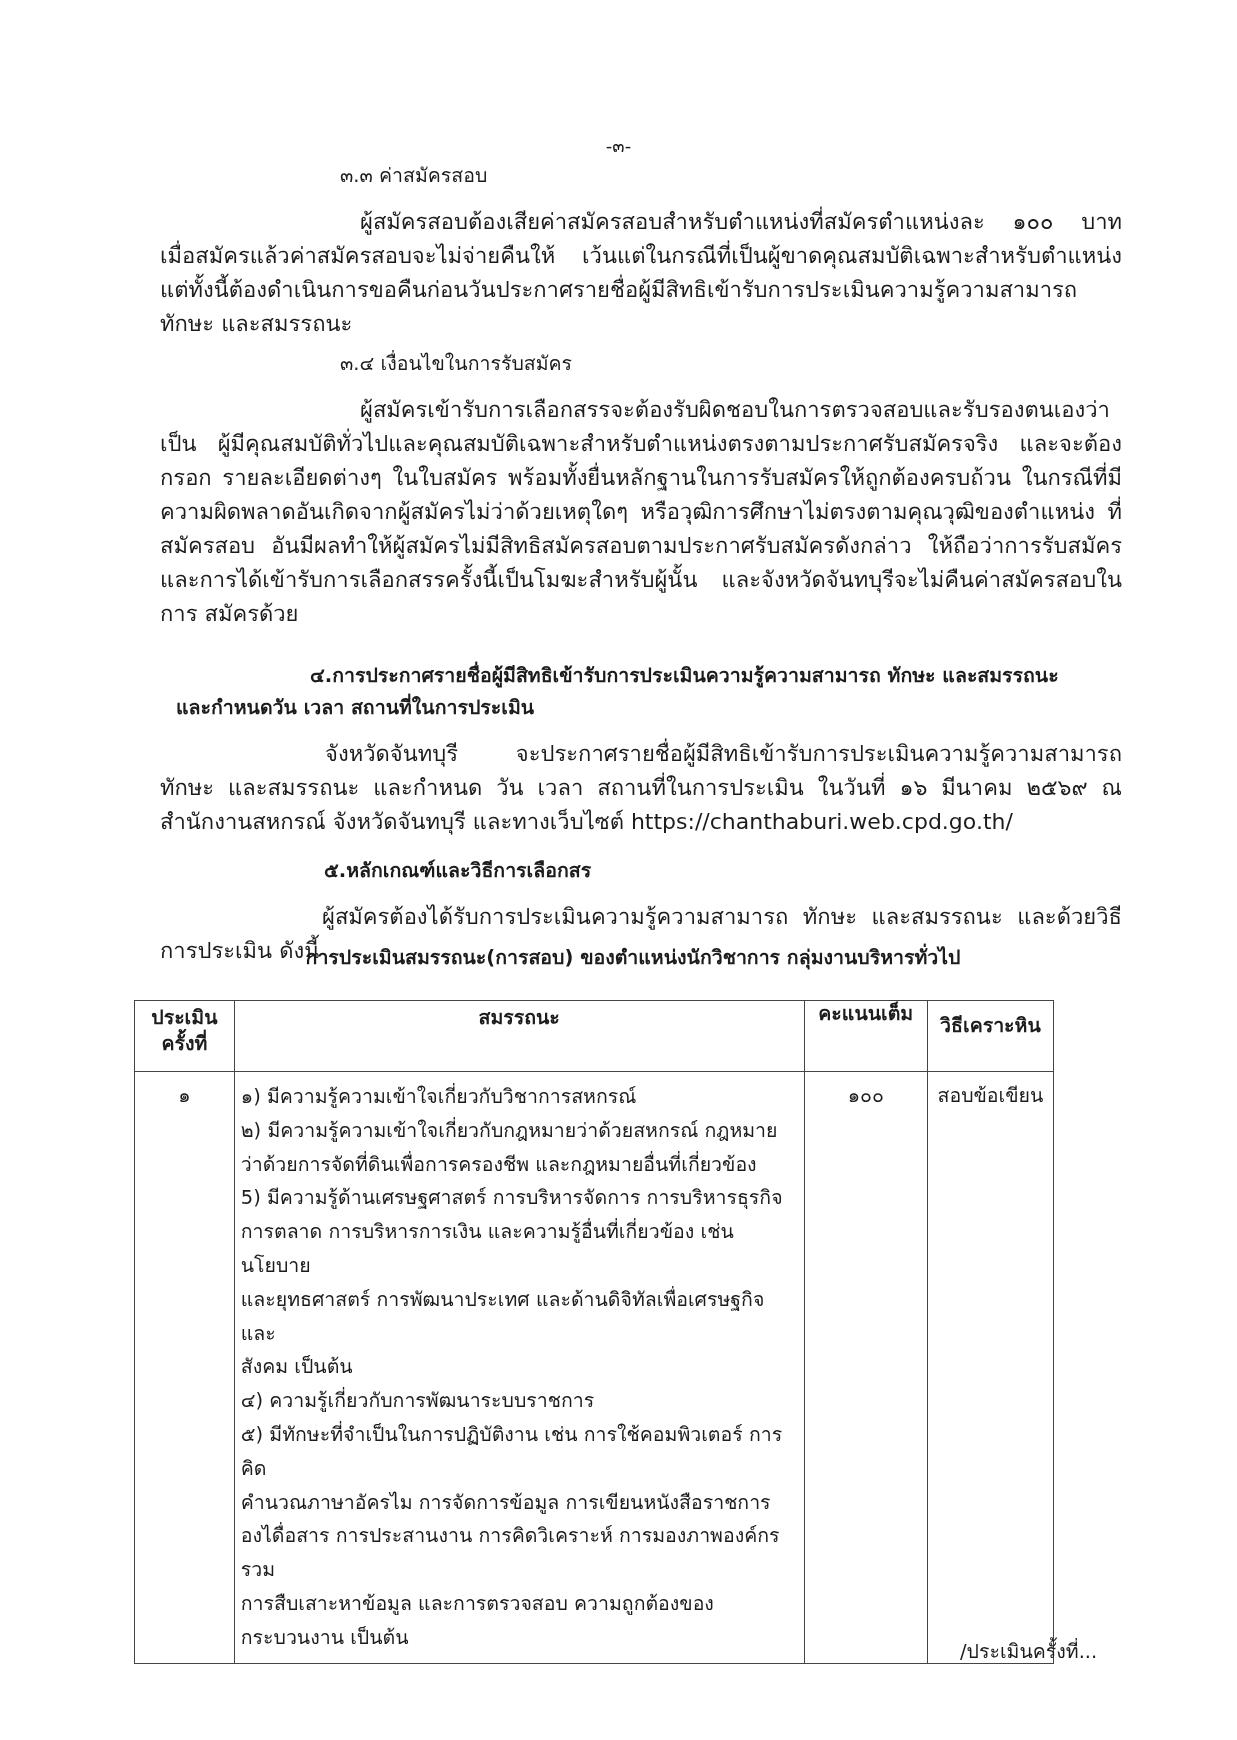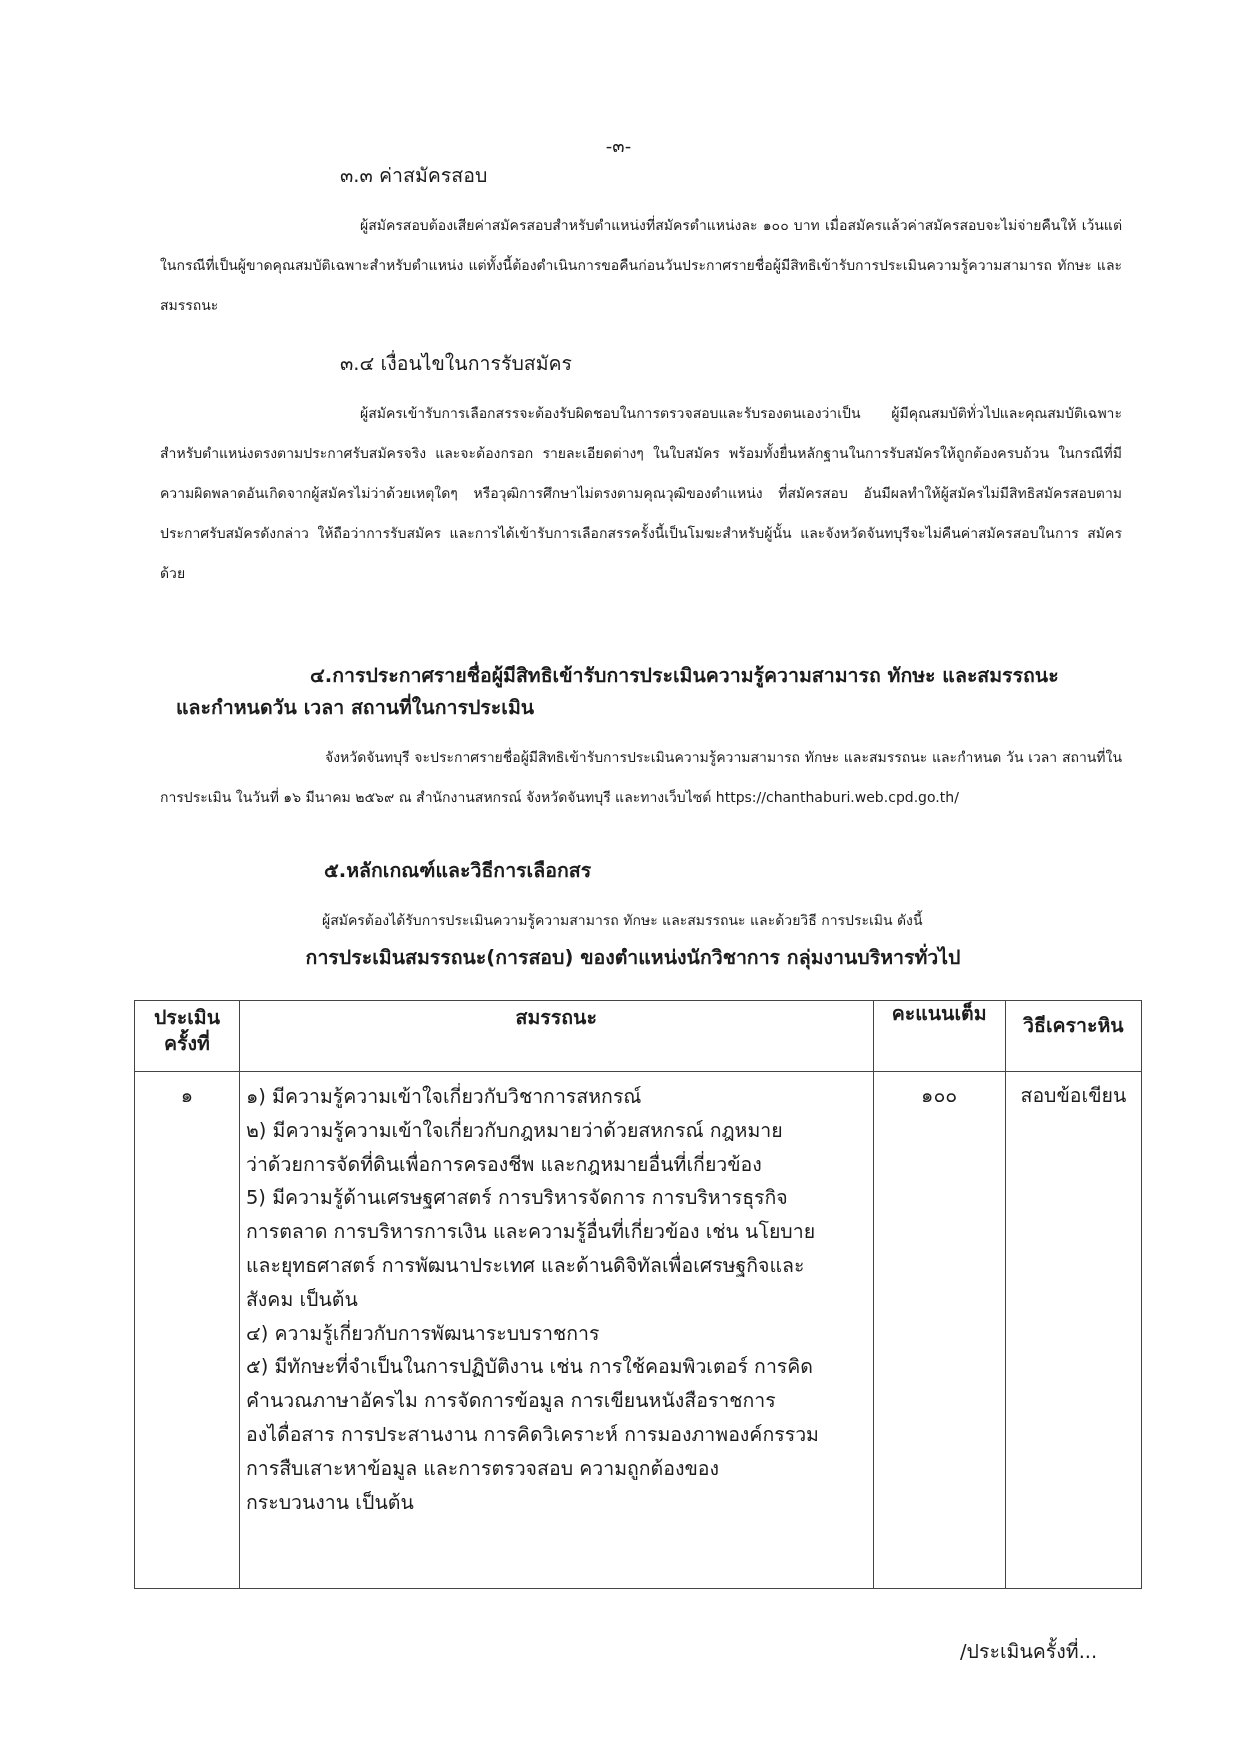--- a/index.html
+++ b/index.html
@@ -4,24 +4,24 @@
 <style>
   html, body { margin: 0; padding: 0; background: #ffffff; }
   body {
     width: 1237px; height: 1740px; position: relative; overflow: hidden;
     font-family: "DejaVu Sans", sans-serif; color: #1c1c1c;
   }
   .page { position: absolute; left: 0; top: 0; width: 1237px; height: 1740px; }
   .t { position: absolute; white-space: nowrap; font-size: 19.5px; line-height: 32px; }
   .b { font-weight: bold; }
   .pageno { left: 0; width: 1237px; text-align: center; top: 130px; font-size: 18px; }
-  .para { position: absolute; left: 160px; width: 962px; font-size: 14px; line-height: 40px; text-align: justify; }
+  .para { position: absolute; left: 160px; width: 962px; font-size: 22px; line-height: 34px; text-align: justify; }
   .tbl-title { position: absolute; left: 134px; width: 998px; top: 942px; text-align: center; font-weight: bold; font-size: 19.5px; }
   table.grid {
-    position: absolute; left: 134px; top: 1000px; width: 1008px; border-collapse: collapse;
+    position: absolute; left: 134px; top: 1000px; width: 920px; border-collapse: collapse;
     font-size: 19.5px;
   }
   table.grid th, table.grid td { border: 1.5px solid #444; vertical-align: top; }
   table.grid th { font-weight: bold; height: 58px; padding: 0; text-align: center; vertical-align: top; line-height: 26px; padding-top: 4px; }
   table.grid td { height: 500px; padding: 8px 6px; }
   td.c-round, td.c-score { text-align: center; }
   td.c-method { text-align: center; }
   .item { line-height: 33.8px; }
   .footer { position: absolute; left: 960px; top: 1636px; font-size: 19.5px; }
 </style>

